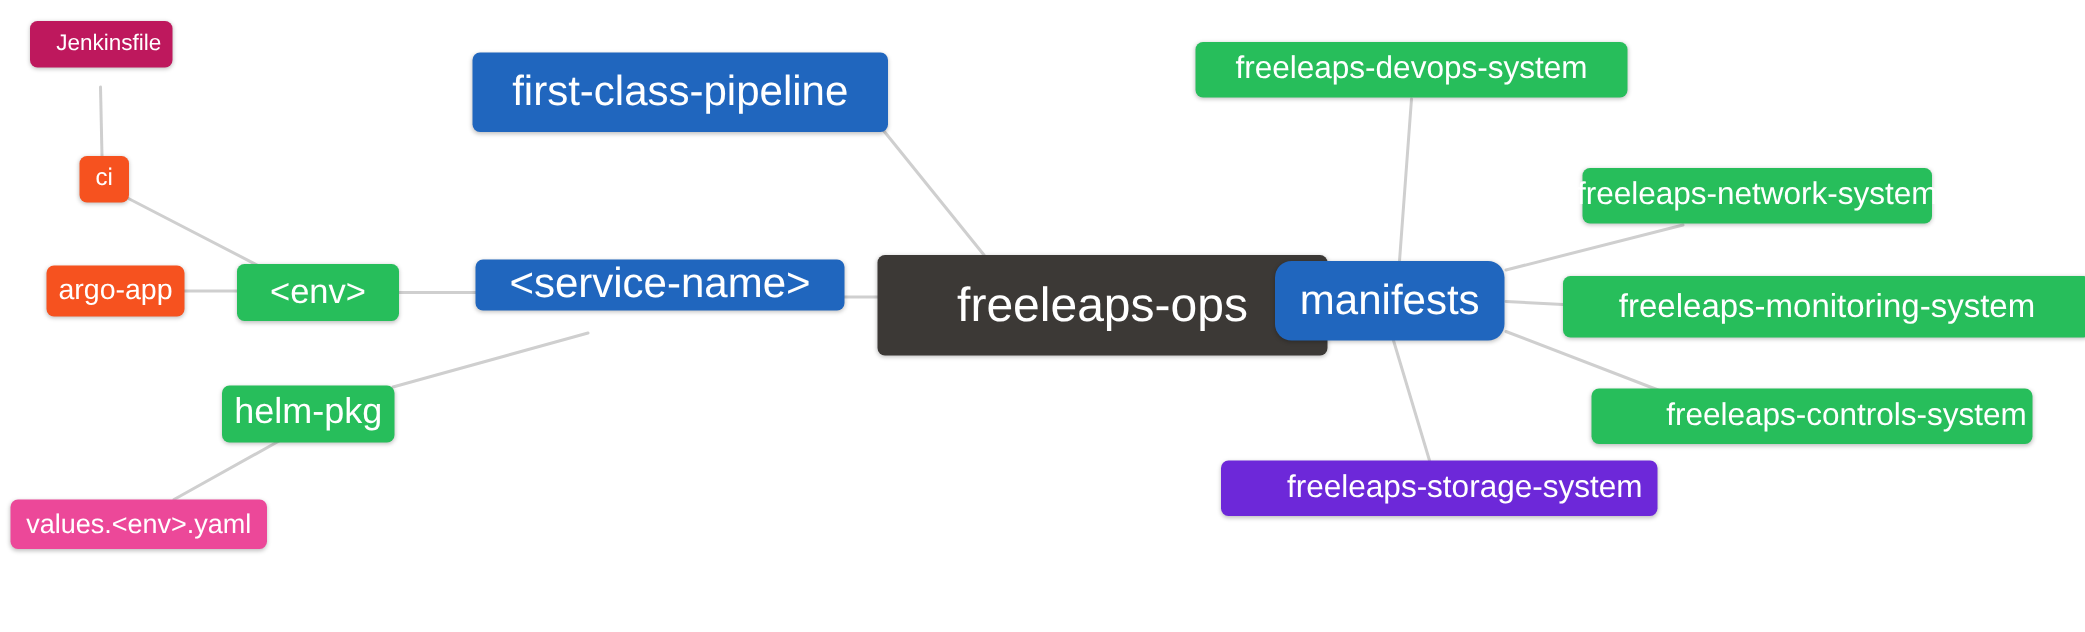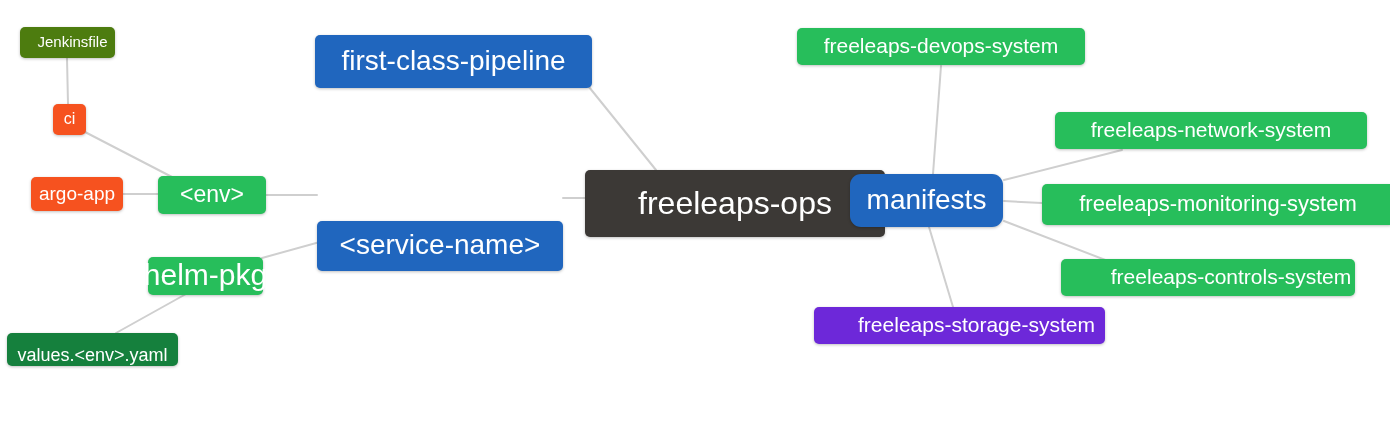--- a/index.html
+++ b/index.html
@@ -55,54 +55,54 @@
       <line x1="116" y1="333" x2="186" y2="294" stroke="#CFCFCF" stroke-width="2" stroke-linecap="round"></line>
       <line x1="563" y1="198" x2="586" y2="198" stroke="#CFCFCF" stroke-width="2" stroke-linecap="round"></line>
       <line x1="589" y1="87" x2="656" y2="170" stroke="#CFCFCF" stroke-width="2" stroke-linecap="round"></line>
       <line x1="843" y1="199" x2="852" y2="199" stroke="#CFCFCF" stroke-width="2" stroke-linecap="round"></line>
       <line x1="933" y1="174" x2="941" y2="66" stroke="#CFCFCF" stroke-width="2" stroke-linecap="round"></line>
       <line x1="1004" y1="180" x2="1122" y2="150" stroke="#CFCFCF" stroke-width="2" stroke-linecap="round"></line>
       <line x1="1004" y1="201" x2="1042" y2="203" stroke="#CFCFCF" stroke-width="2" stroke-linecap="round"></line>
       <line x1="1004" y1="221" x2="1108" y2="261" stroke="#CFCFCF" stroke-width="2" stroke-linecap="round"></line>
       <line x1="929" y1="227" x2="953" y2="307" stroke="#CFCFCF" stroke-width="2" stroke-linecap="round"></line>
     </svg>
-<div class="node" style="left: 20px; top: 27px; width: 95px; height: 31px; background: #4d7c0f; font-size: 15px; padding-left: 10px;">
+<div class="node" style="left: 20px; top: 14px; width: 95px; height: 31px; background: #be185d; font-size: 15px; padding-left: 10px;">
       <span>Jenkinsfile</span>
     </div>
     <div class="node" style="left: 53px; top: 104px; width: 33px; height: 31px; background: rgb(246, 82, 31); font-size: 16px;">
       <span>ci</span>
     </div>
     <div class="node" style="left: 31px; top: 177px; width: 92px; height: 34px; background: rgb(246, 82, 31); font-size: 19px;">
       <span>argo-app</span>
     </div>
     <div class="node" style="left: 158px; top: 176px; width: 108px; height: 38px; background: rgb(39, 190, 91); font-size: 23px;">
       <span>&lt;env&gt;</span>
     </div>
-    <div class="node" style="left: 148px; top: 257px; width: 115px; height: 38px; background: rgb(39, 190, 91); font-size: 30px; text-align: center;">
+    <div class="node" style="left: 148px; top: 257px; width: 115px; height: 38px; background: rgb(39, 190, 91); font-size: 24px; text-align: center;">
       <span>helm-pkg</span>
     </div>
-    <div class="node" style="left: 7px; top: 333px; width: 171px; height: 33px; background: #15803d; font-size: 18px; align-items: flex-end;">
+    <div class="node" style="left: 7px; top: 333px; width: 171px; height: 33px; background: #ec4899; font-size: 18px;">
       <span>values.&lt;env&gt;.yaml</span>
     </div>
     <div class="node" style="left: 315px; top: 35px; width: 277px; height: 53px; background: rgb(32, 102, 190); font-size: 28px;">
       <span>first-class-pipeline</span>
     </div>
-    <div class="node" style="left: 317px; top: 173px; width: 246px; height: 50px; background: rgb(32, 102, 190); font-size: 28px; margin-top: 48px;">
+    <div class="node" style="left: 317px; top: 173px; width: 246px; height: 34px; background: rgb(32, 102, 190); font-size: 28px;">
       <span>&lt;service-name&gt;</span>
     </div>
     <div class="node" style="left: 585px; top: 170px; width: 300px; height: 67px; background: rgb(60, 57, 54); font-size: 32px;">
       <span>freeleaps-ops</span>
     </div>
     <div class="node" style="left: 850px; top: 174px; width: 153px; height: 53px; background: rgb(32, 102, 190); font-size: 28px; border-radius: 11px;">
       <span>manifests</span>
     </div>
     <div class="node" style="left: 797px; top: 28px; width: 288px; height: 37px; background: rgb(39, 190, 91); font-size: 21px;">
       <span>freeleaps-devops-system</span>
     </div>
-    <div class="node" style="left: 1055px; top: 112px; width: 312px; height: 37px; background: rgb(39, 190, 91); font-size: 21px;">
+    <div class="node" style="left: 1055px; top: 112px; width: 233px; height: 37px; background: rgb(39, 190, 91); font-size: 21px;">
       <span>freeleaps-network-system</span>
     </div>
     <div class="node" style="left: 1042px; top: 184px; width: 352px; height: 41px; background: rgb(39, 190, 91); font-size: 22px;">
       <span>freeleaps-monitoring-system</span>
     </div>
     <div class="node" style="left: 1061px; top: 259px; width: 294px; height: 37px; background: rgb(39, 190, 91); font-size: 21px; padding-left: 46px;">
       <span>freeleaps-controls-system</span>
     </div>
     <div class="node" style="left: 814px; top: 307px; width: 291px; height: 37px; background: #6d28d9; font-size: 21px; padding-left: 34px;">
       <span>freeleaps-storage-system</span>

